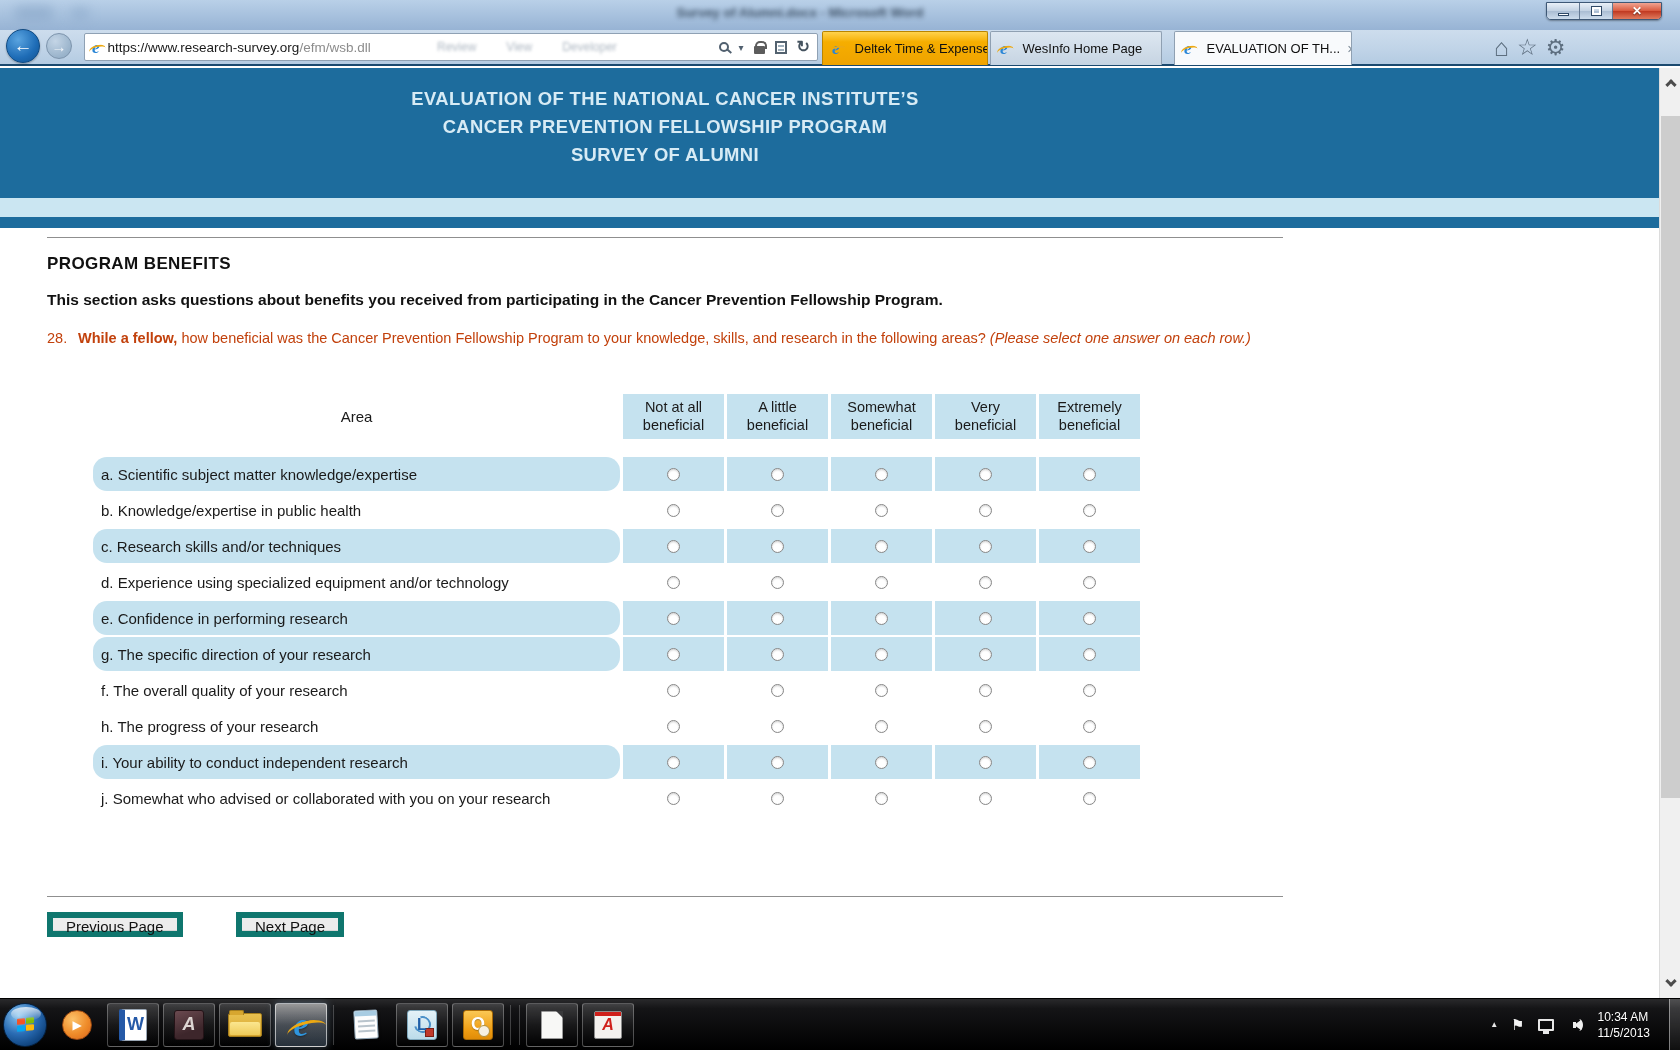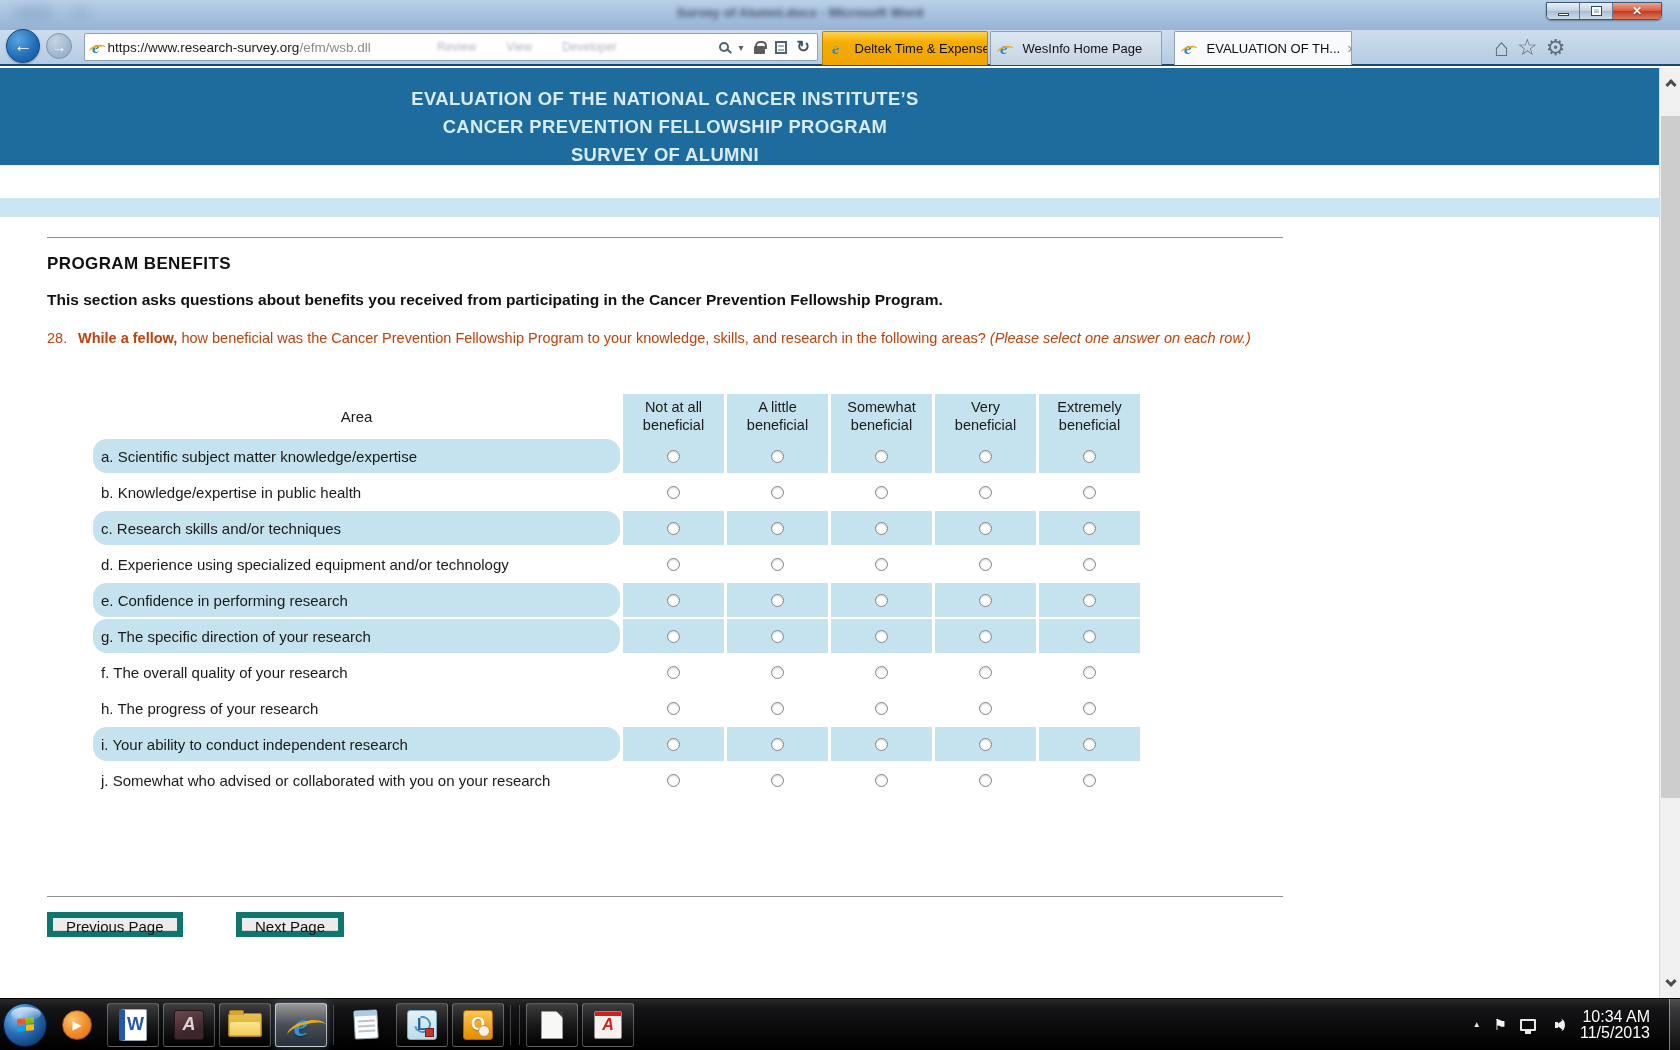--- a/index.html
+++ b/index.html
@@ -65,38 +65,38 @@
   .tab-eval { left:1174px; width:178px; background:#f8fafc; }
   .tab .close-x { margin-left:auto; color:#7c8a97; font-size:14px; line-height:1; }
   .chrome-icons { position:absolute; top:5px; left:1494px; display:flex; gap:8px; align-items:center;
     color:#5d6e7f; }
   .chrome-icons .home { font-size:25px; line-height:1; }
   .chrome-icons .star { font-size:23px; line-height:1; }
   .chrome-icons .gear { font-size:22px; line-height:1; }
 
   
   .viewport { position:absolute; left:0; top:68px; width:1659px; height:930px; background:#fff; }
-  .page-hd { position:absolute; left:0; top:0; width:100%; height:97px; background:#1d6c9d; }
+  .page-hd { position:absolute; left:0; top:0; width:100%; height:160px; background:#1d6c9d; }
   .page-hd .inner { width:1236px; margin-left:47px; text-align:center; padding-top:17px; }
   .page-hd .line { display:block; font-size:19px; font-weight:bold; color:#d7ebf5;
     letter-spacing:.4px; line-height:28px; transform:scaleX(.97); }
   .pale-band { position:absolute; left:0; top:130px; width:100%; height:19px; background:#cbe6f2; }
 
   .content { position:absolute; left:47px; top:149px; width:1236px; }
   .hr1 { position:absolute; left:0; top:20px; width:1236px; border-top:1px solid #8f8f8f; }
   .sec-title { position:absolute; left:0; top:37px; font-size:17px; font-weight:bold; color:#111; letter-spacing:.4px; }
   .sec-desc { position:absolute; left:0; top:74px; font-size:15.5px; font-weight:bold; color:#111; }
   .question { position:absolute; left:0; top:111px; display:flex; font-size:14.5px; color:#c2410c; line-height:1.5; }
   .qnum { width:31px; flex:none; }
   .qtext { width:1192px; }
   .qtext i { font-style:italic; }
 
   .benefits-table { position:absolute; left:46px; top:177px; width:1150px; }
   .thead, .trow { display:grid; grid-template-columns:527px 101px 101px 101px 101px 101px; column-gap:3px; }
-  .thead { height:45px; margin-bottom:0; }
+  .thead { height:45px; margin-bottom:18px; }
   .thead .hcell { background:#c5e2ef; display:flex; align-items:center; justify-content:center;
     text-align:center; font-size:14.5px; line-height:1.2; color:#1a1a1a; padding:0 12px; }
   .thead .area { background:#fff; font-size:15px; }
   .trow { height:34px; margin-bottom:2px; }
   .trow .cell { display:flex; align-items:center; }
   .trow .label { padding-left:8px; font-size:15px; color:#1a1a1a;border-radius:14px; }
   .trow .rcell { justify-content:center; }
   .trow.alt .cell { background:#c5e2ef; }
   .radio { width:13px; height:13px; border:1px solid #878787; border-radius:50%; background:#fff;
     box-shadow:inset 0 1px 2px rgba(0,0,0,.18); }
@@ -185,21 +185,21 @@
   .tray-expand { color:#e8e8e8; font-size:8px; }
   .tray-flag { color:#f2f2f2; font-size:15px; line-height:1; }
   .tray-net { width:16px; height:12px; border:2px solid #e8e8e8; border-radius:1px; position:relative; }
   .tray-net::after { content:""; position:absolute; left:3px; bottom:-5px; width:6px; height:3px; background:#e8e8e8; }
   .tray-vol { position:relative; width:18px; height:16px; }
   .tray-vol .cone { position:absolute; left:0; top:3px; width:0; height:0;
     border-style:solid; border-width:5px 7px; border-color:transparent #efefef transparent transparent; }
   .tray-vol .box { position:absolute; left:6px; top:5px; width:3px; height:6px; background:#efefef; }
   .tray-vol .wave { position:absolute; right:2px; top:2px; width:8px; height:12px;
     border-right:2px solid #efefef; border-radius:50%; }
-  .tray-clock { color:#fff; font-size:16px; text-align:right; line-height:16px; padding-right:6px; text-shadow:0 1px 1px rgba(0,0,0,.8); }
+  .tray-clock { color:#fff; font-size:12px; line-height:16px; padding-right:6px; text-shadow:0 1px 1px rgba(0,0,0,.8); }
   .show-desktop { width:11px; height:52px; background:linear-gradient(180deg,rgba(255,255,255,.18),rgba(255,255,255,.06));
     border-left:1px solid rgba(255,255,255,.45); }
 </style>
 </head>
 <body>
 
 <div class="titlebar">
   <span class="smudge">Survey of Alumni.docx - Microsoft Word</span>
   <span class="blob" style="left:14px;top:6px;width:40px;height:14px;"></span>
   <span class="blob" style="left:70px;top:8px;width:20px;height:10px;"></span>

